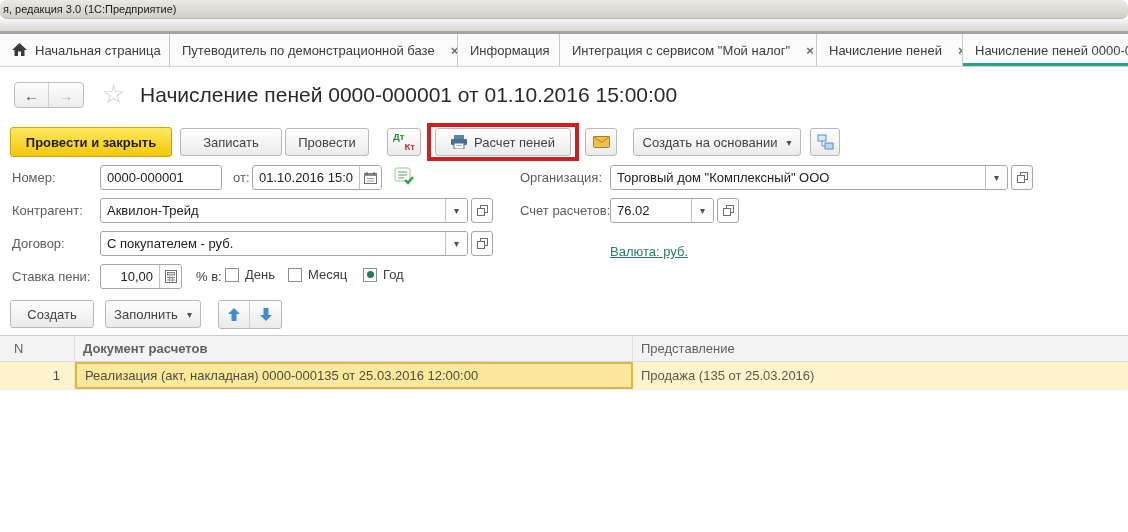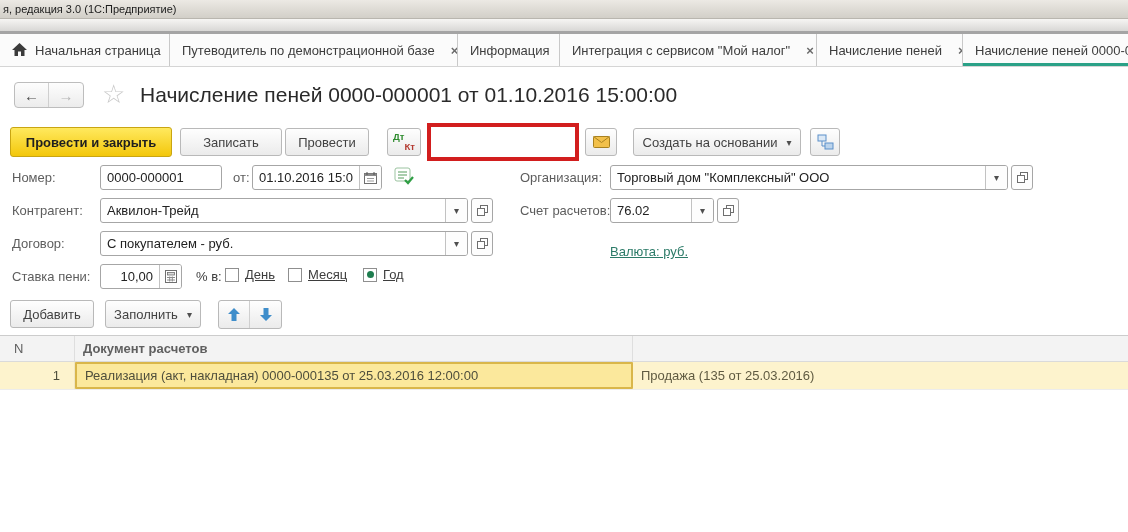--- a/index.html
+++ b/index.html
@@ -8,21 +8,21 @@
     position:relative; width:1128px; height:532px; overflow:hidden;
     font-family:"Liberation Sans", sans-serif; font-size:13px; color:#3f3f3f;
     background:#ffffff;
   }
   
   .titlebar {
     position:absolute; left:0; top:0; width:1128px; height:19px;
     background:linear-gradient(180deg,#ece9e4,#d2cfc8);
     border-bottom:1px solid #b9b6af;
     font-size:11px; color:#1c1c1c; line-height:18px; padding-left:3px;
-    white-space:nowrap; overflow:hidden;
+    white-space:nowrap; overflow:hidden;border-radius:7px;
   }
   .band { position:absolute; left:0; top:19px; width:1128px; height:12px;
     background:linear-gradient(180deg,#f6f5f3,#d8d7d5); }
   .darkband { position:absolute; left:0; top:31px; width:1128px; height:3px; background:#a4a4a4; }
   
   .tabbar {
     position:absolute; left:0; top:34px; width:1128px; height:33px;
     background:#fbfbfb; border-bottom:1px solid #d5d5d5; display:flex;
   }
   .tab {
@@ -79,21 +79,21 @@
   .field input.right { text-align:right; }
   .seg {
     width:22px; display:flex; align-items:center; justify-content:center;
     border-left:1px solid #c2c2c2; background:#fdfdfd; color:#4f4f4f; font-size:10px;
   }
   .openbtn {
     position:absolute; width:22px; height:25px; border:1px solid #a6a6a6; border-radius:3px;
     background:#fdfdfd; display:flex; align-items:center; justify-content:center;
   }
   .link { position:absolute; color:#2c7b68; text-decoration:underline; white-space:nowrap; cursor:pointer; }
-  .radio { display:inline-flex; align-items:center; gap:6px; position:absolute; color:#3d3d3d;text-decoration:underline; }
+  .radio { display:inline-flex; align-items:center; gap:6px; position:absolute; color:#3d3d3d; }
   .radio .circ {
     width:14px; height:14px; border:1px solid #8f8f8f; border-radius:50%；
     border-radius:50%; background:#ffffff; display:inline-flex; align-items:center; justify-content:center;
   }
   .radio .dot { width:7px; height:7px; border-radius:50%; background:#1e7d4f; }
   
   .udgroup { position:absolute; left:218px; top:300px; display:flex;
     border:1px solid #b9b9b9; border-radius:3px; overflow:hidden;
     background:linear-gradient(180deg,#fefefe,#ebebeb); }
   .udbtn { width:31px; height:27px; display:flex; align-items:center; justify-content:center; }
@@ -175,20 +175,31 @@
     <span>Записать</span>
   </div>
   <div class="btn" style="left:285px; top:128px; width:84px">
     <span>Провести</span>
   </div>
   <div class="btn dtkt" style="left:387px; top:128px">
     <span class="dt">Дт</span>
     <span class="kt">Кт</span>
   </div>
   <div class="redbox"></div>
+  <div class="btn" style="left:435px; top:128px; width:136px">
+    <span>
+      <svg width="16" height="14" viewBox="0 0 16 14">
+        <rect x="3" y="0" width="10" height="4" fill="#5d83a8"></rect>
+        <rect x="0" y="4" width="16" height="6" rx="1" fill="#48718f"></rect>
+        <rect x="3" y="8" width="10" height="6" fill="#ffffff" stroke="#48718f"></rect>
+        <line x1="5" y1="10.5" x2="11" y2="10.5" stroke="#9db4c6"></line>
+      </svg>
+    </span>
+    <span>Расчет пеней</span>
+  </div>
   <div class="btn" style="left:585px; top:128px; width:32px; padding:0">
     <span>
       <svg width="17" height="12" viewBox="0 0 17 12">
         <rect x="0.5" y="0.5" width="16" height="11" rx="1" fill="#f2c04a" stroke="#a8811f"></rect>
         <path d="M0.5 0.5 L8.5 6.5 L16.5 0.5" fill="none" stroke="#a8811f"></path>
       </svg>
     </span>
   </div>
   <div class="btn" style="left:633px; top:128px; width:168px">
     <span>Создать на основании</span>
@@ -303,21 +314,21 @@
     <span>Месяц</span>
   </div>
   <div class="radio" style="left:363px; top:267px">
     <span class="circ">
         <span class="dot"></span>
       </span>
     <span>Год</span>
   </div>
 
   <div class="btn" style="left:10px; top:300px; width:84px">
-    <span>Добавить</span>
+    <span>Создать</span>
   </div>
   <div class="btn" style="left:105px; top:300px; width:96px">
     <span>Заполнить</span>
     <span class="caret">▾</span>
   </div>
   <div class="udgroup">
     <div class="udbtn">
       <svg width="12" height="13" viewBox="0 0 12 13">
         <path d="M6 0 L12 6 H8.5 V13 H3.5 V6 H0 Z" fill="#3f8ecb"></path>
       </svg>
@@ -325,20 +336,21 @@
     <div class="udbtn">
       <svg width="12" height="13" viewBox="0 0 12 13">
         <path d="M6 13 L0 7 H3.5 V0 H8.5 V7 H12 Z" fill="#3f8ecb"></path>
       </svg>
     </div>
   </div>
 
   <div class="thead">
     <div class="th n">N</div>
     <div class="th doc">Документ расчетов</div>
+    <div class="th repr">Представление</div>
   </div>
   <div class="trow">
     <div class="td n">1</div>
     <div class="td doc">Реализация (акт, накладная) 0000-000135 от 25.03.2016 12:00:00</div>
     <div class="td repr">Продажа (135 от 25.03.2016)</div>
   </div>
 
 </div>
 
 </body></html>

